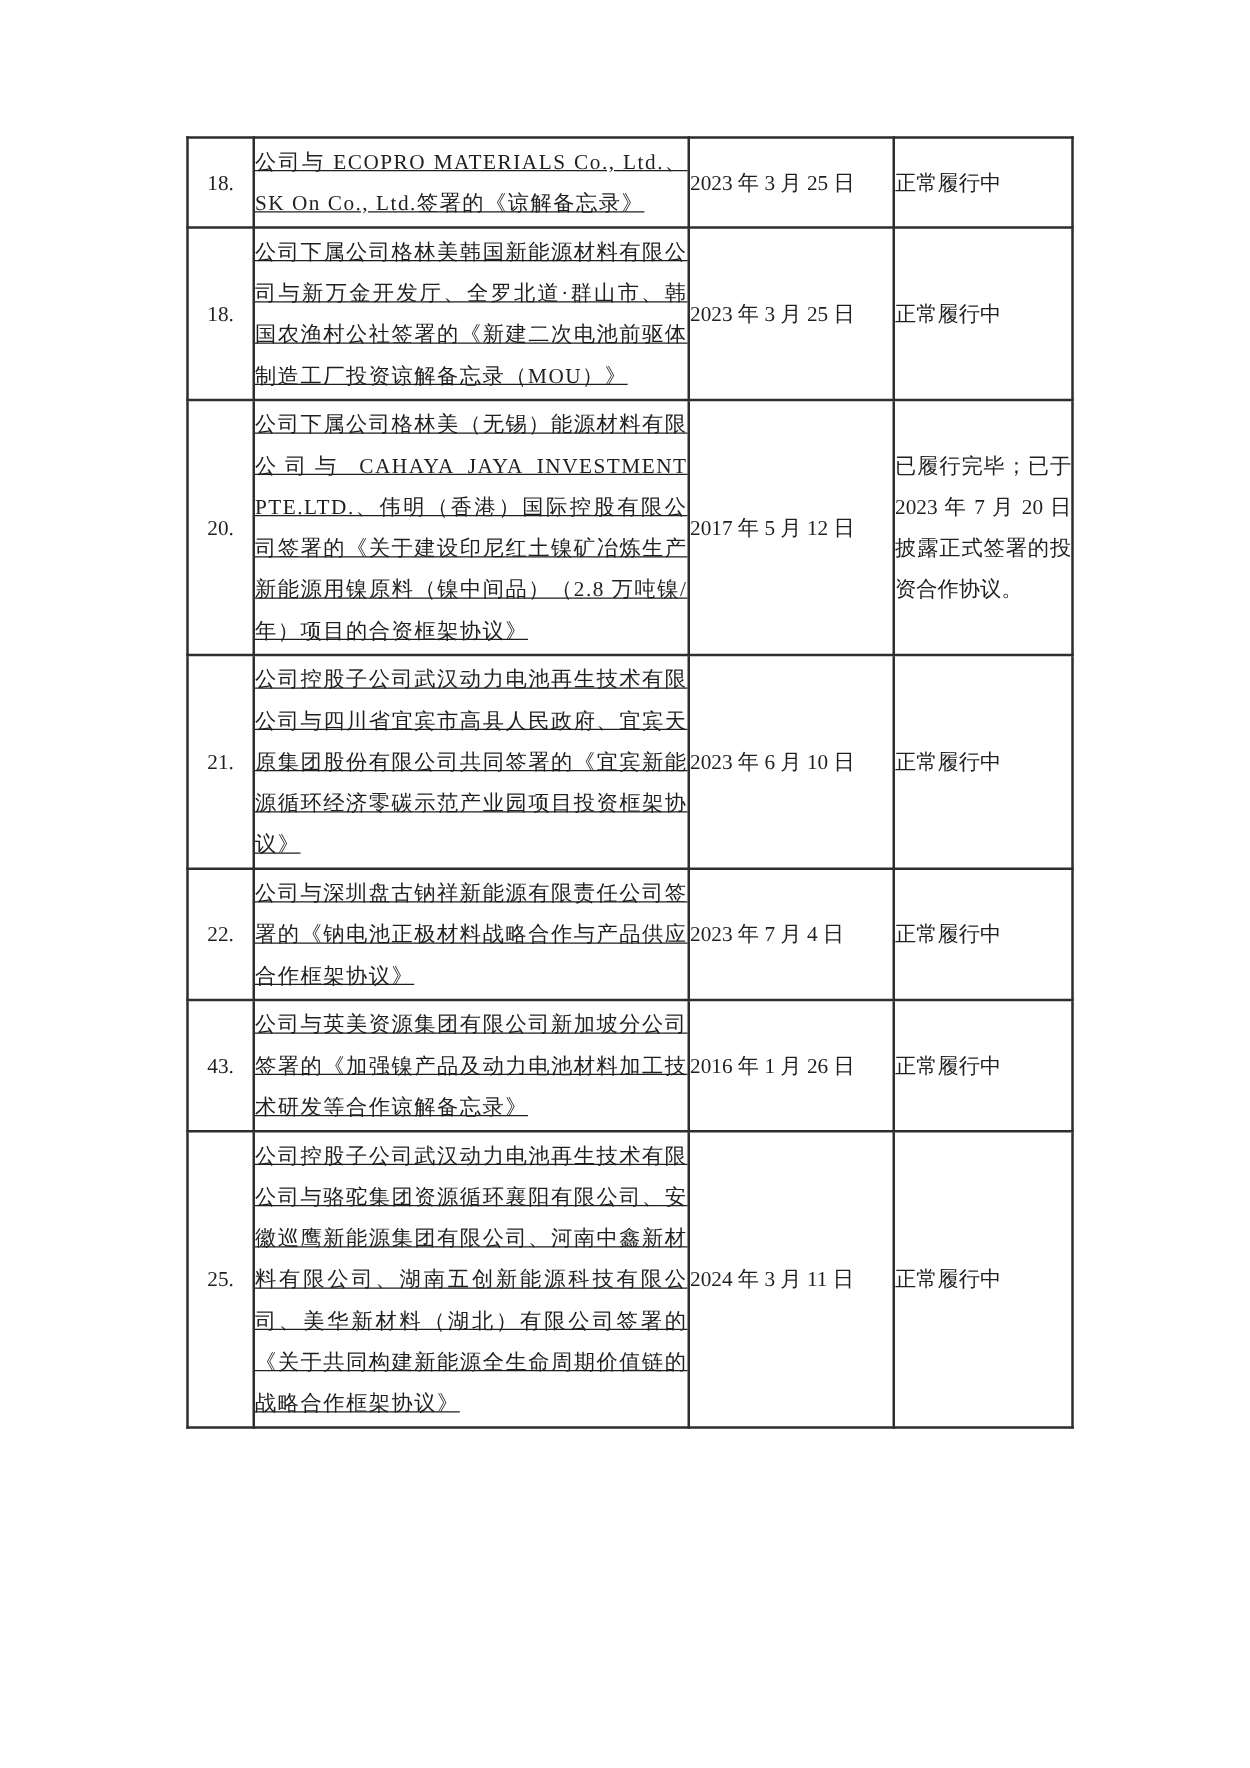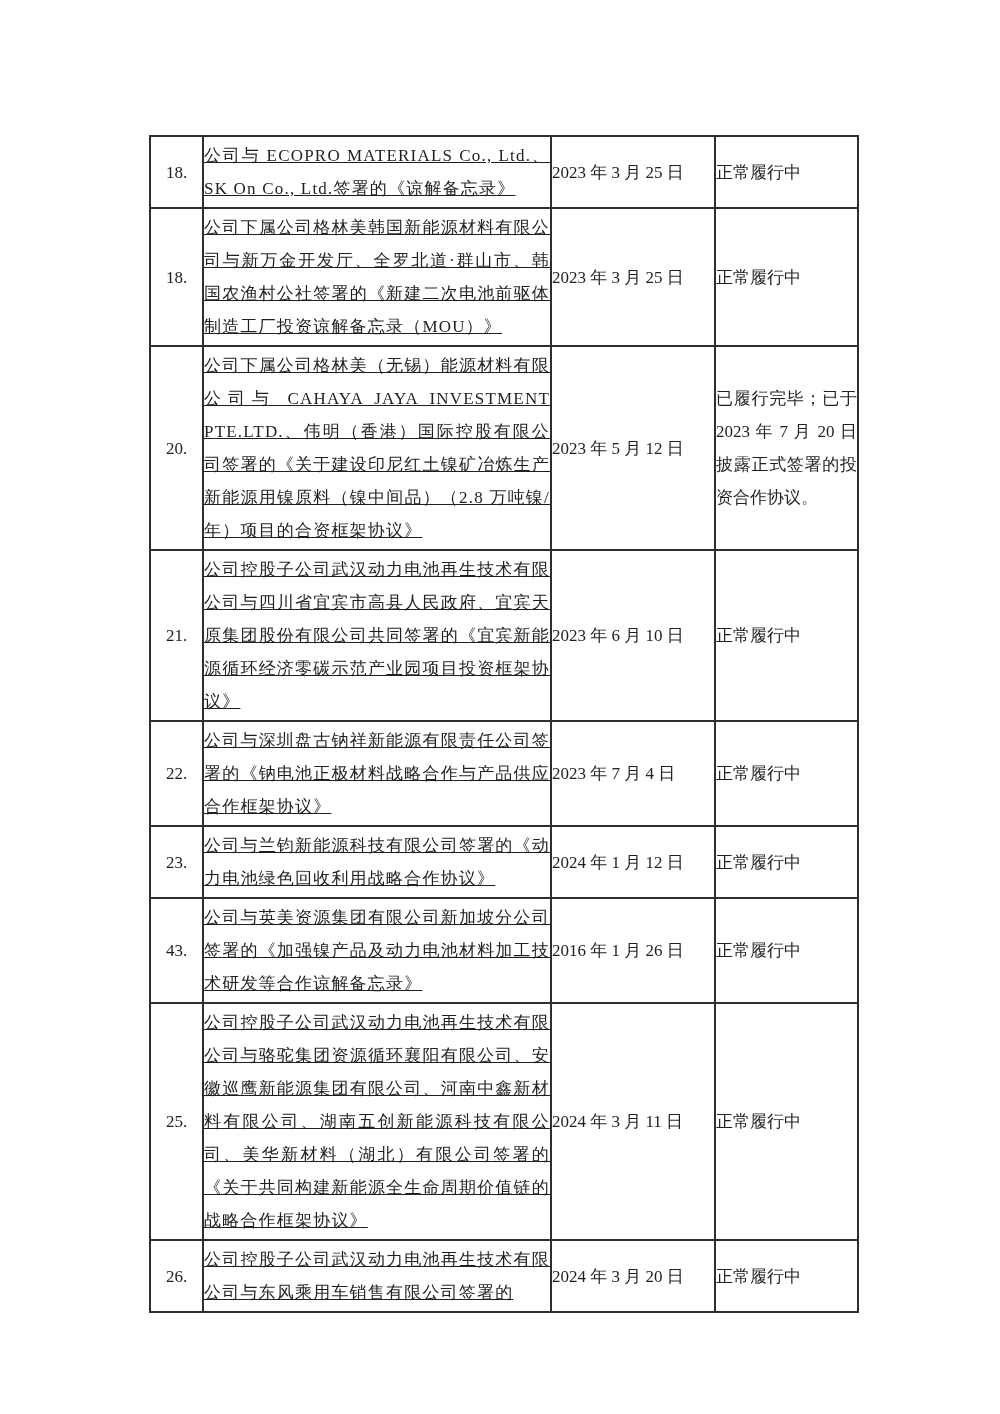--- a/index.html
+++ b/index.html
@@ -19,21 +19,21 @@
   .page{
     position:relative;
     width:1000px;
     height:1414px;
     overflow:hidden;
     background:var(--bg);
   }
   table.contracts{
     position:absolute;
     left:149px;
-    top:135px;
+    top:109px;
     width:708px;
     border-collapse:collapse;
     table-layout:fixed;
   }
   table.contracts td{
     border:2px solid var(--border);
     vertical-align:middle;
     font-size:17px;
     line-height:33px;
     padding:2px 0;
@@ -80,54 +80,42 @@
   </tr>
         <tr>
     <td class="c-idx">18.</td>
     <td class="c-desc">公司下属公司格林美韩国新能源材料有限公司与新万金开发厅、全罗北道·群山市、韩国农渔村公社签署的《新建二次电池前驱体制造工厂投资谅解备忘录（MOU）》</td>
     <td class="c-date">2023 年 3 月 25 日</td>
     <td class="c-status">正常履行中</td>
   </tr>
         <tr>
     <td class="c-idx">20.</td>
     <td class="c-desc">公司下属公司格林美（无锡）能源材料有限公司与 CAHAYA JAYA INVESTMENT PTE.LTD.、伟明（香港）国际控股有限公司签署的《关于建设印尼红土镍矿冶炼生产新能源用镍原料（镍中间品）（2.8 万吨镍/年）项目的合资框架协议》</td>
-    <td class="c-date">2023 年 5 月 12 日</td>
+    <td class="c-date">2017 年 5 月 12 日</td>
     <td class="c-status">已履行完毕；已于 2023 年 7 月 20 日披露正式签署的投资合作协议。</td>
   </tr>
         <tr>
     <td class="c-idx">21.</td>
     <td class="c-desc">公司控股子公司武汉动力电池再生技术有限公司与四川省宜宾市高县人民政府、宜宾天原集团股份有限公司共同签署的《宜宾新能源循环经济零碳示范产业园项目投资框架协议》</td>
     <td class="c-date">2023 年 6 月 10 日</td>
     <td class="c-status">正常履行中</td>
   </tr>
         <tr>
     <td class="c-idx">22.</td>
     <td class="c-desc">公司与深圳盘古钠祥新能源有限责任公司签署的《钠电池正极材料战略合作与产品供应合作框架协议》</td>
     <td class="c-date">2023 年 7 月 4 日</td>
     <td class="c-status">正常履行中</td>
   </tr>
         <tr>
-    <td class="c-idx">23.</td>
-    <td class="c-desc">公司与兰钧新能源科技有限公司签署的《动力电池绿色回收利用战略合作协议》</td>
-    <td class="c-date">2024 年 1 月 12 日</td>
-    <td class="c-status">正常履行中</td>
-  </tr>
-        <tr>
     <td class="c-idx">43.</td>
     <td class="c-desc">公司与英美资源集团有限公司新加坡分公司签署的《加强镍产品及动力电池材料加工技术研发等合作谅解备忘录》</td>
     <td class="c-date">2016 年 1 月 26 日</td>
     <td class="c-status">正常履行中</td>
   </tr>
         <tr>
     <td class="c-idx">25.</td>
     <td class="c-desc">公司控股子公司武汉动力电池再生技术有限公司与骆驼集团资源循环襄阳有限公司、安徽巡鹰新能源集团有限公司、河南中鑫新材料有限公司、湖南五创新能源科技有限公司、美华新材料（湖北）有限公司签署的《关于共同构建新能源全生命周期价值链的战略合作框架协议》</td>
     <td class="c-date">2024 年 3 月 11 日</td>
     <td class="c-status">正常履行中</td>
   </tr>
-        <tr>
-    <td class="c-idx">26.</td>
-    <td class="c-desc">公司控股子公司武汉动力电池再生技术有限公司与东风乘用车销售有限公司签署的</td>
-    <td class="c-date">2024 年 3 月 20 日</td>
-    <td class="c-status">正常履行中</td>
-  </tr>
       </tbody>
   </table>
 </div>
 
 </body></html>

